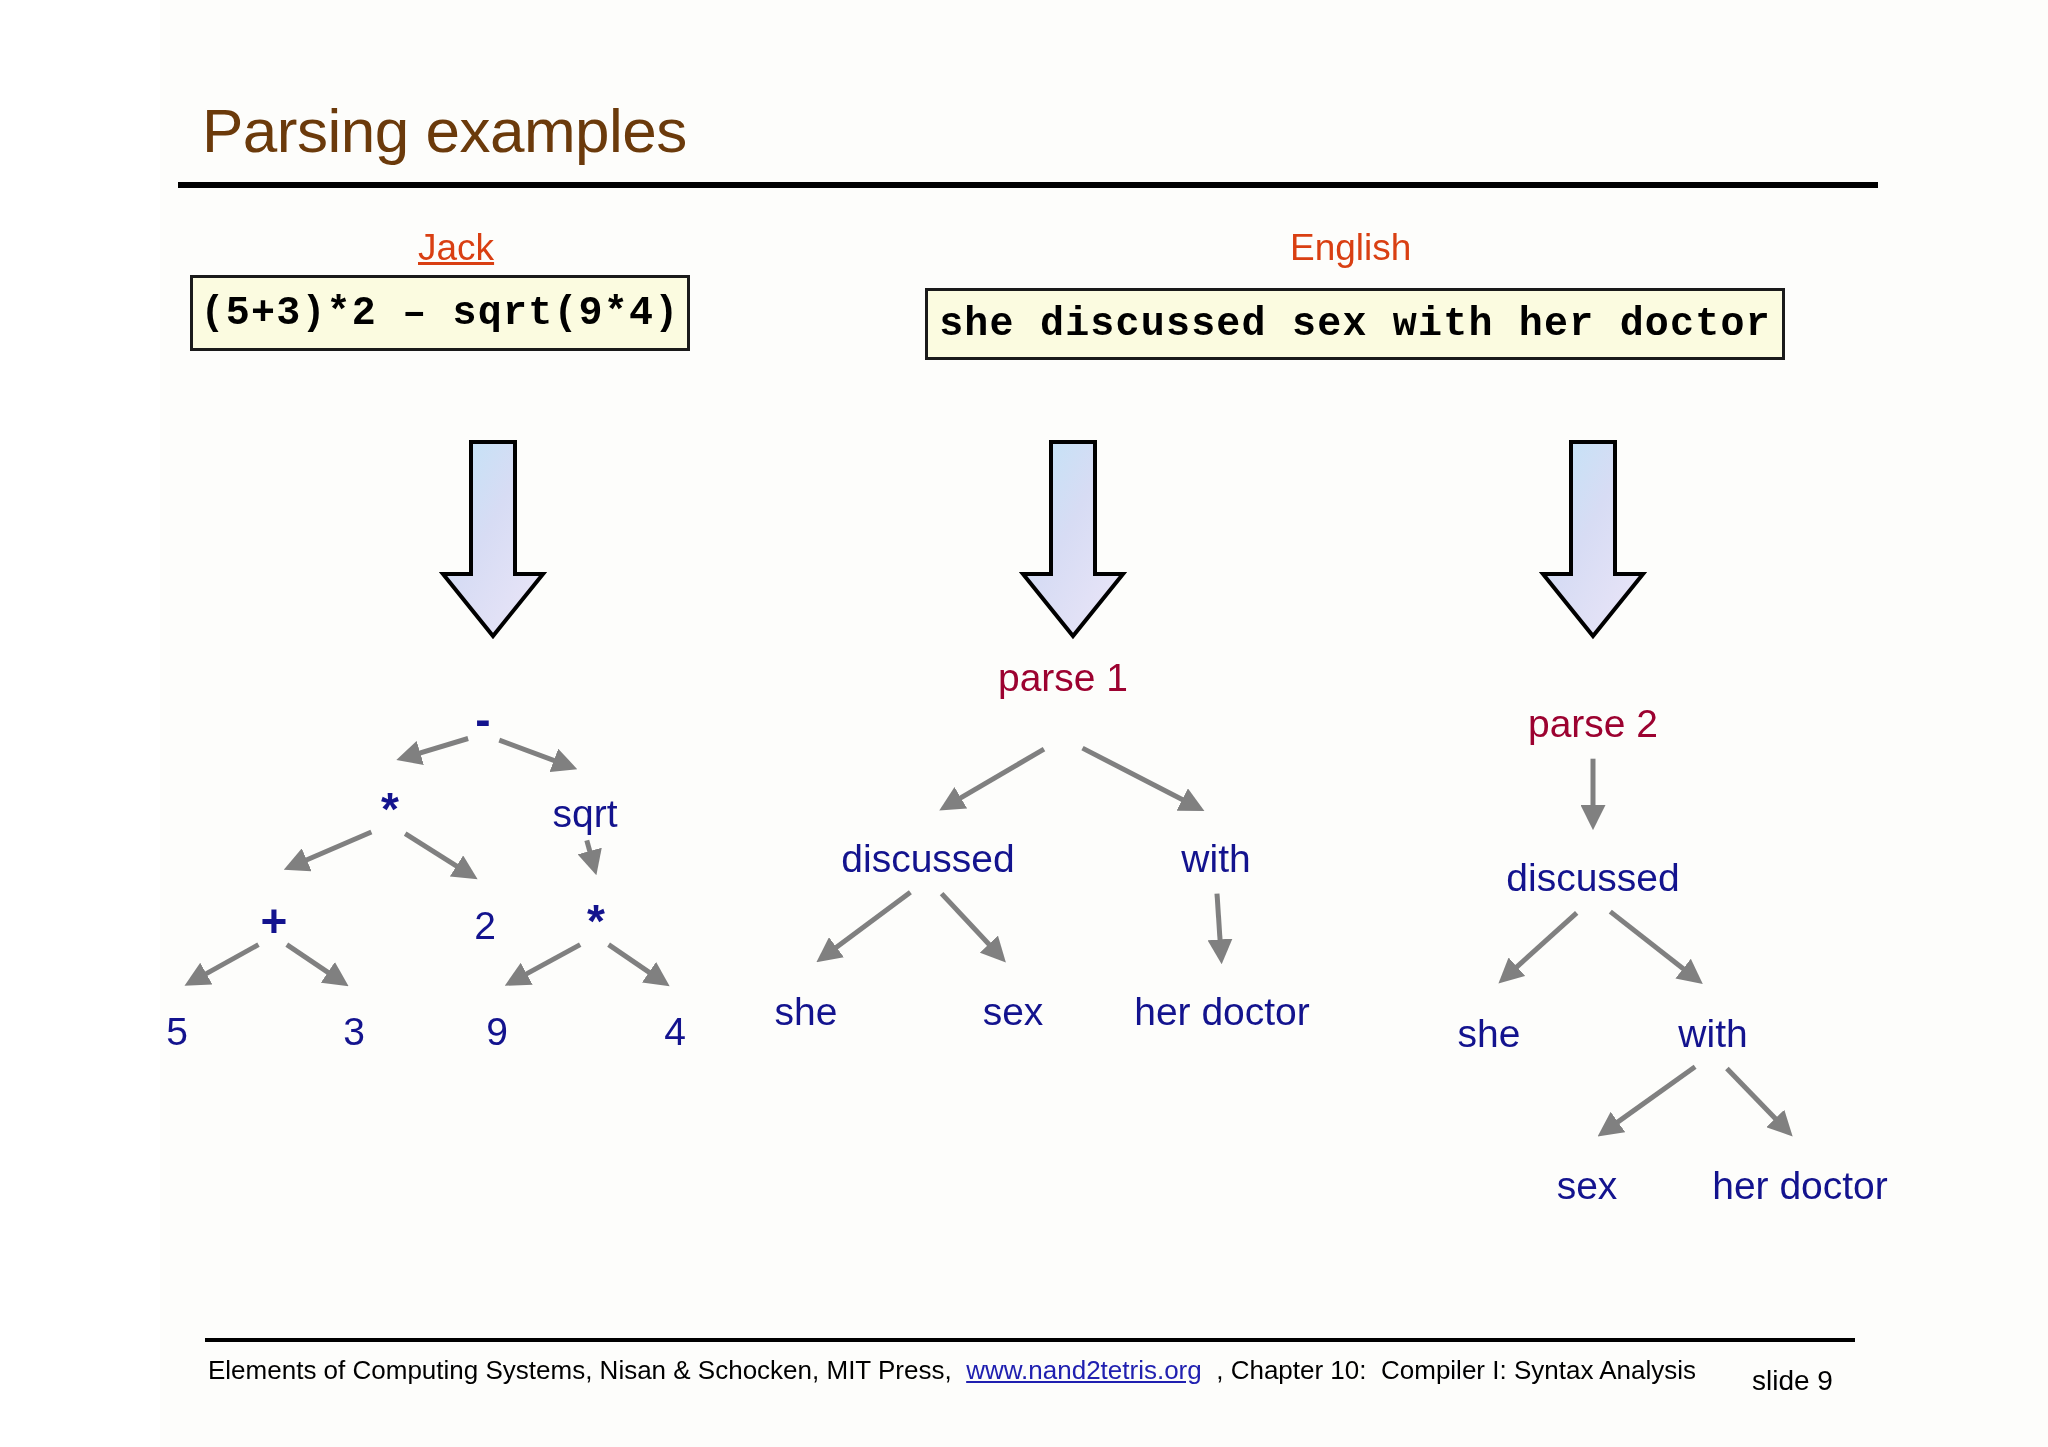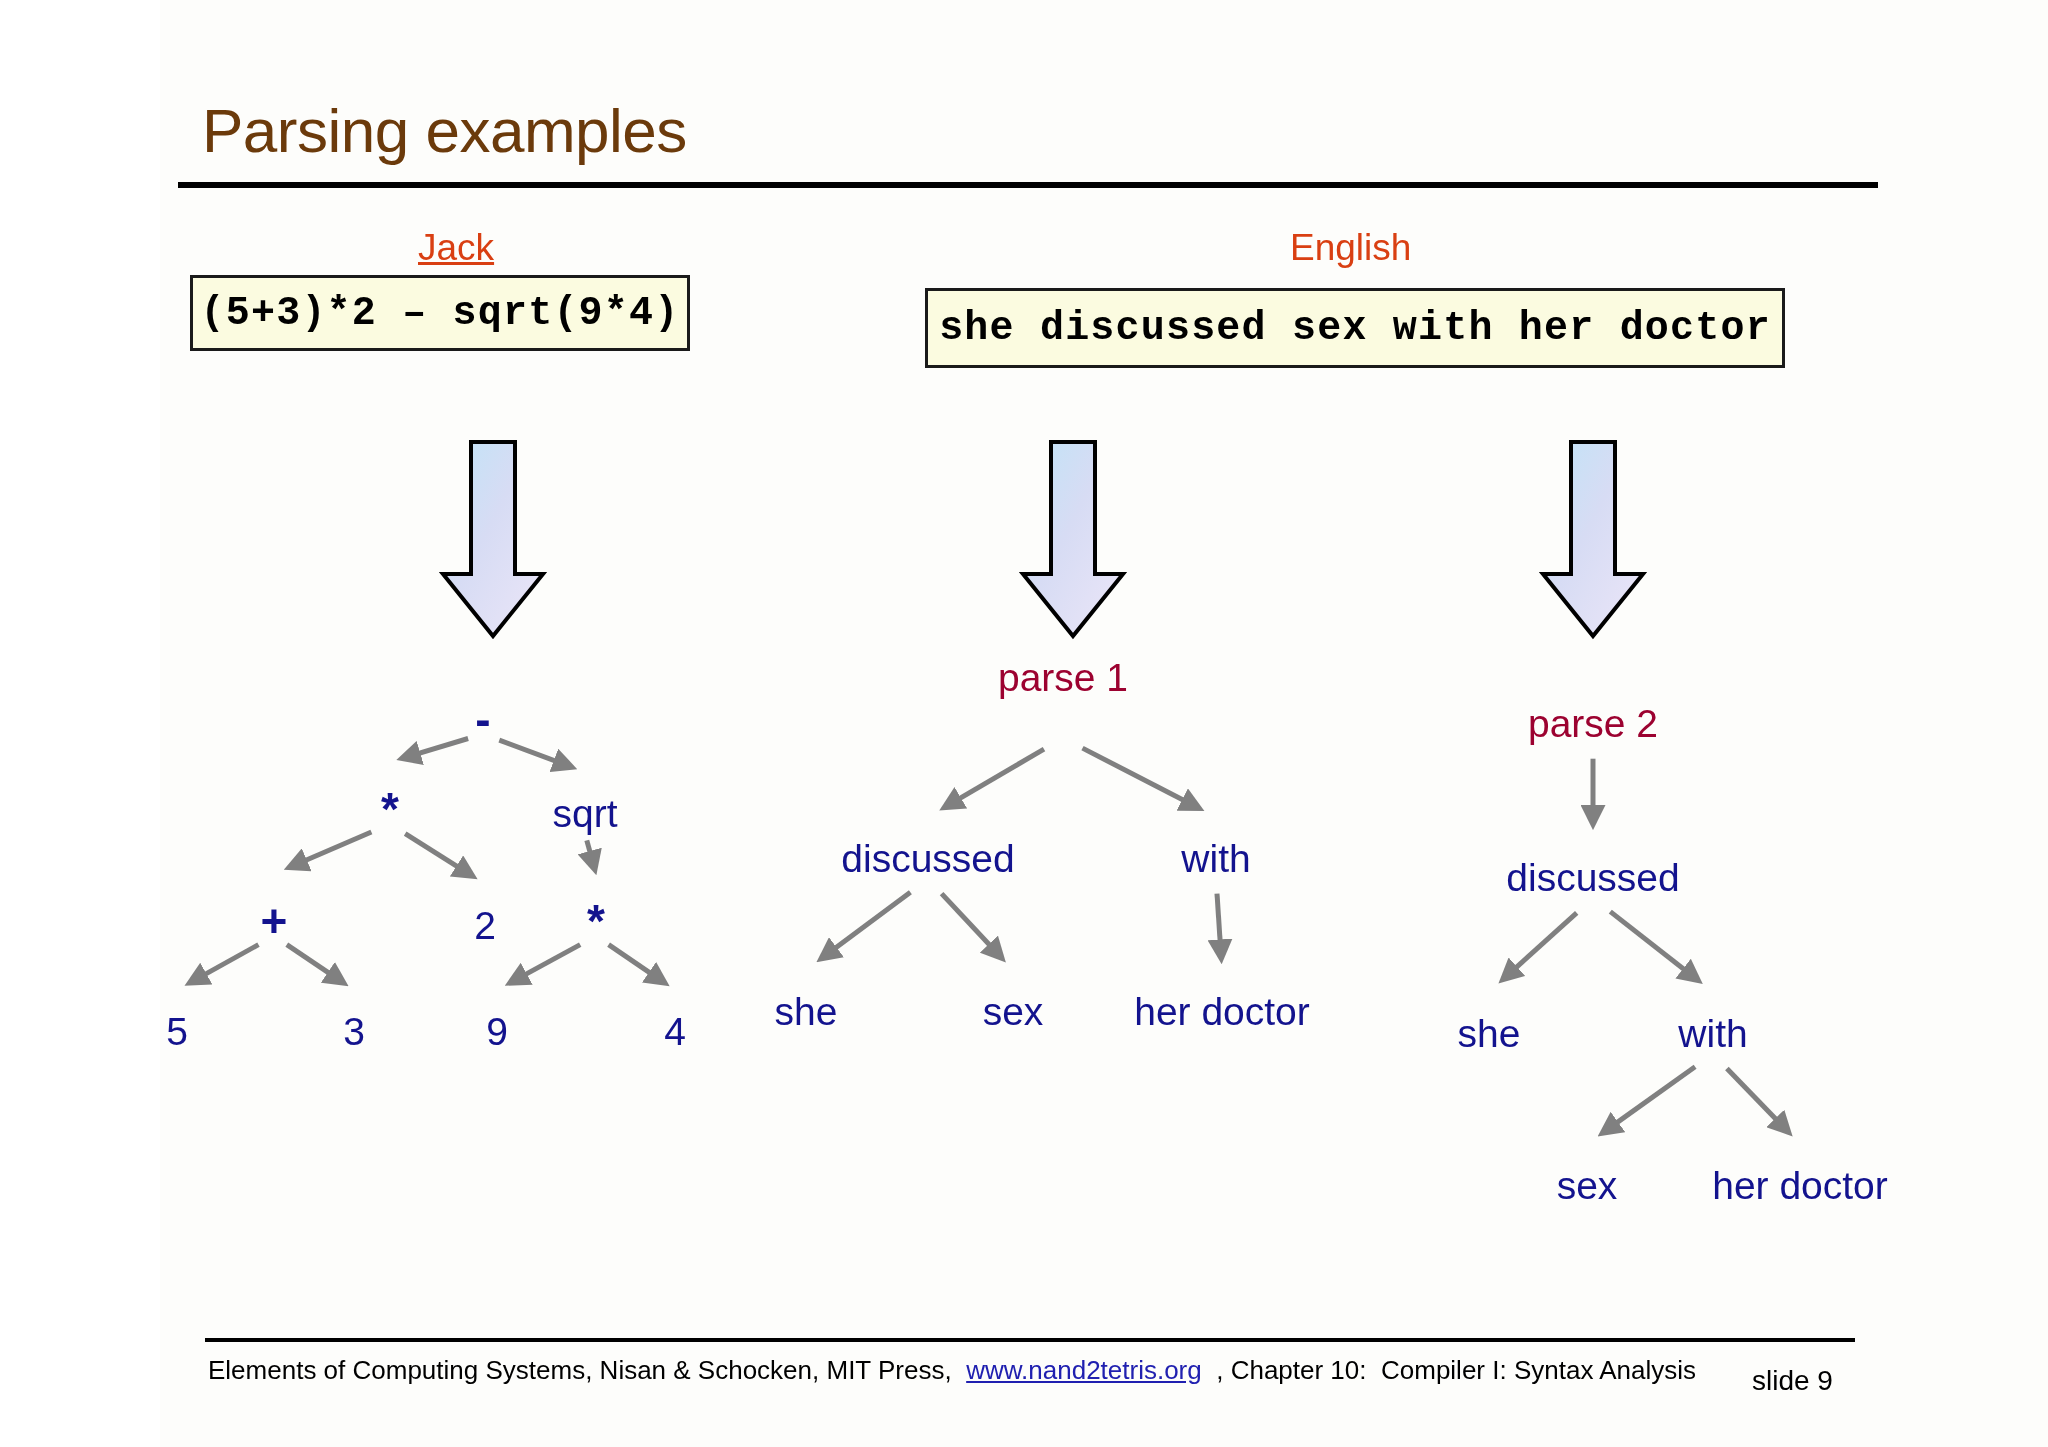--- a/index.html
+++ b/index.html
@@ -78,21 +78,21 @@
     white-space: pre;
   }
   #code-jack {
     left: 190px;  top: 275px;
     width: 500px; height: 76px;
     font-size: 40px;
     letter-spacing: 1.2px;
   }
   #code-english {
     left: 925px;  top: 288px;
-    width: 860px; height: 80px;
+    width: 860px; height: 72px;
     font-size: 40px;
     letter-spacing: 1.2px;
   }
 
   
   .block-arrow {
     position: absolute;
     width: 110px;
     height: 200px;
   }

